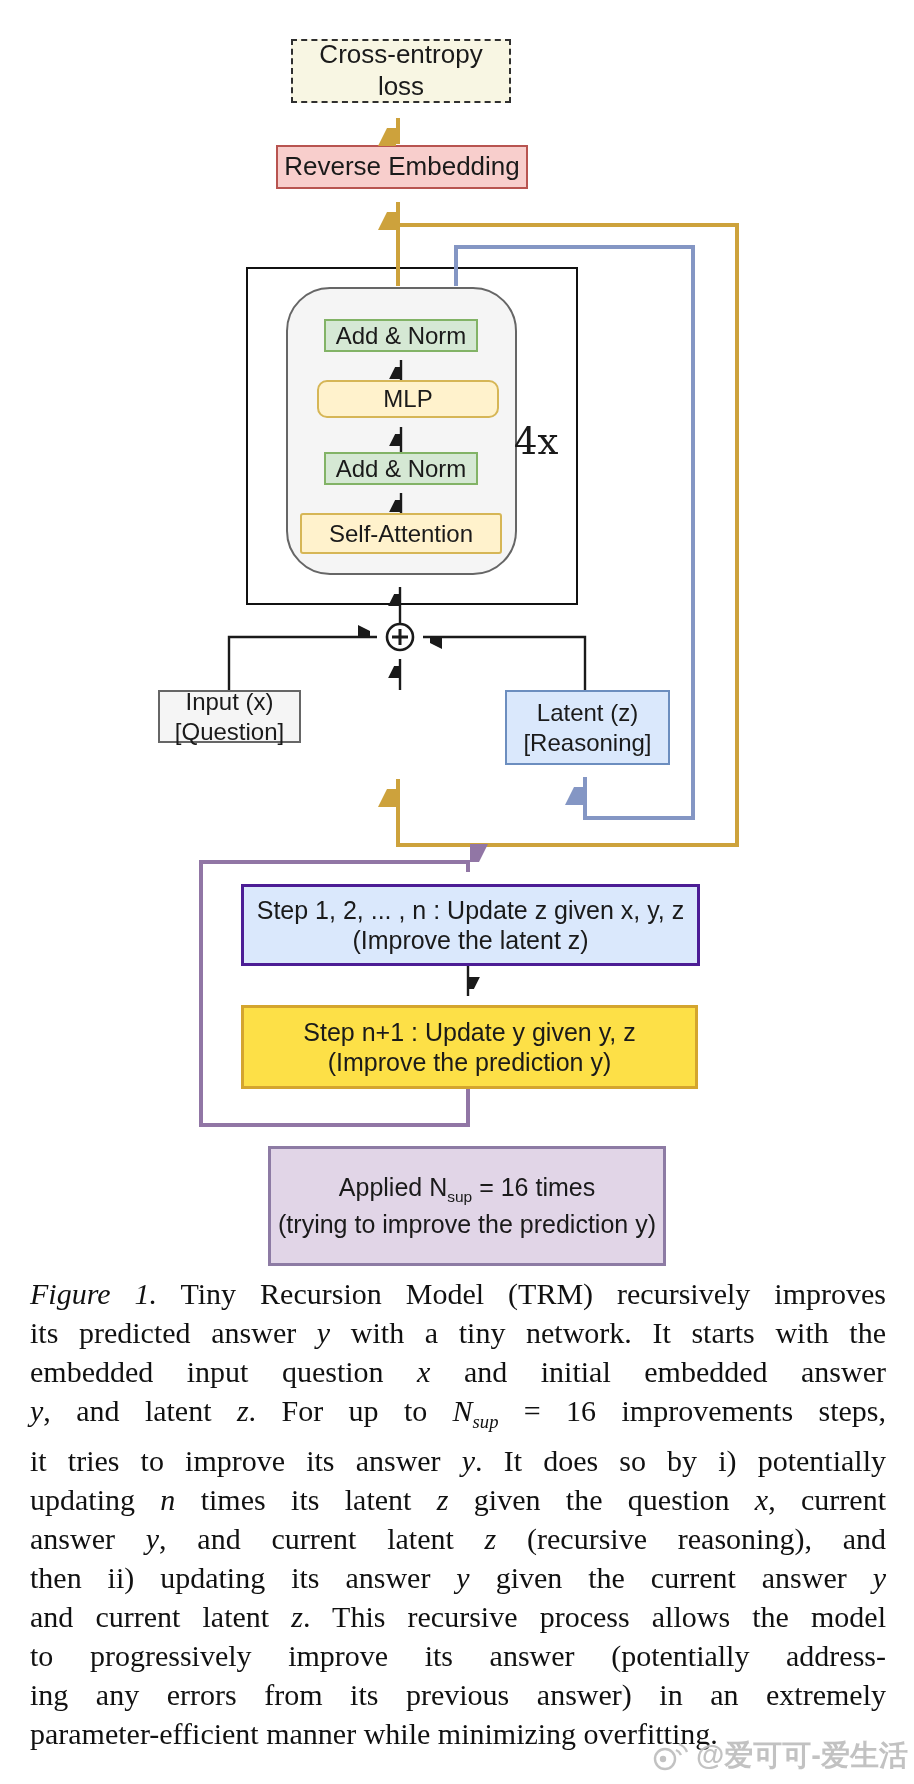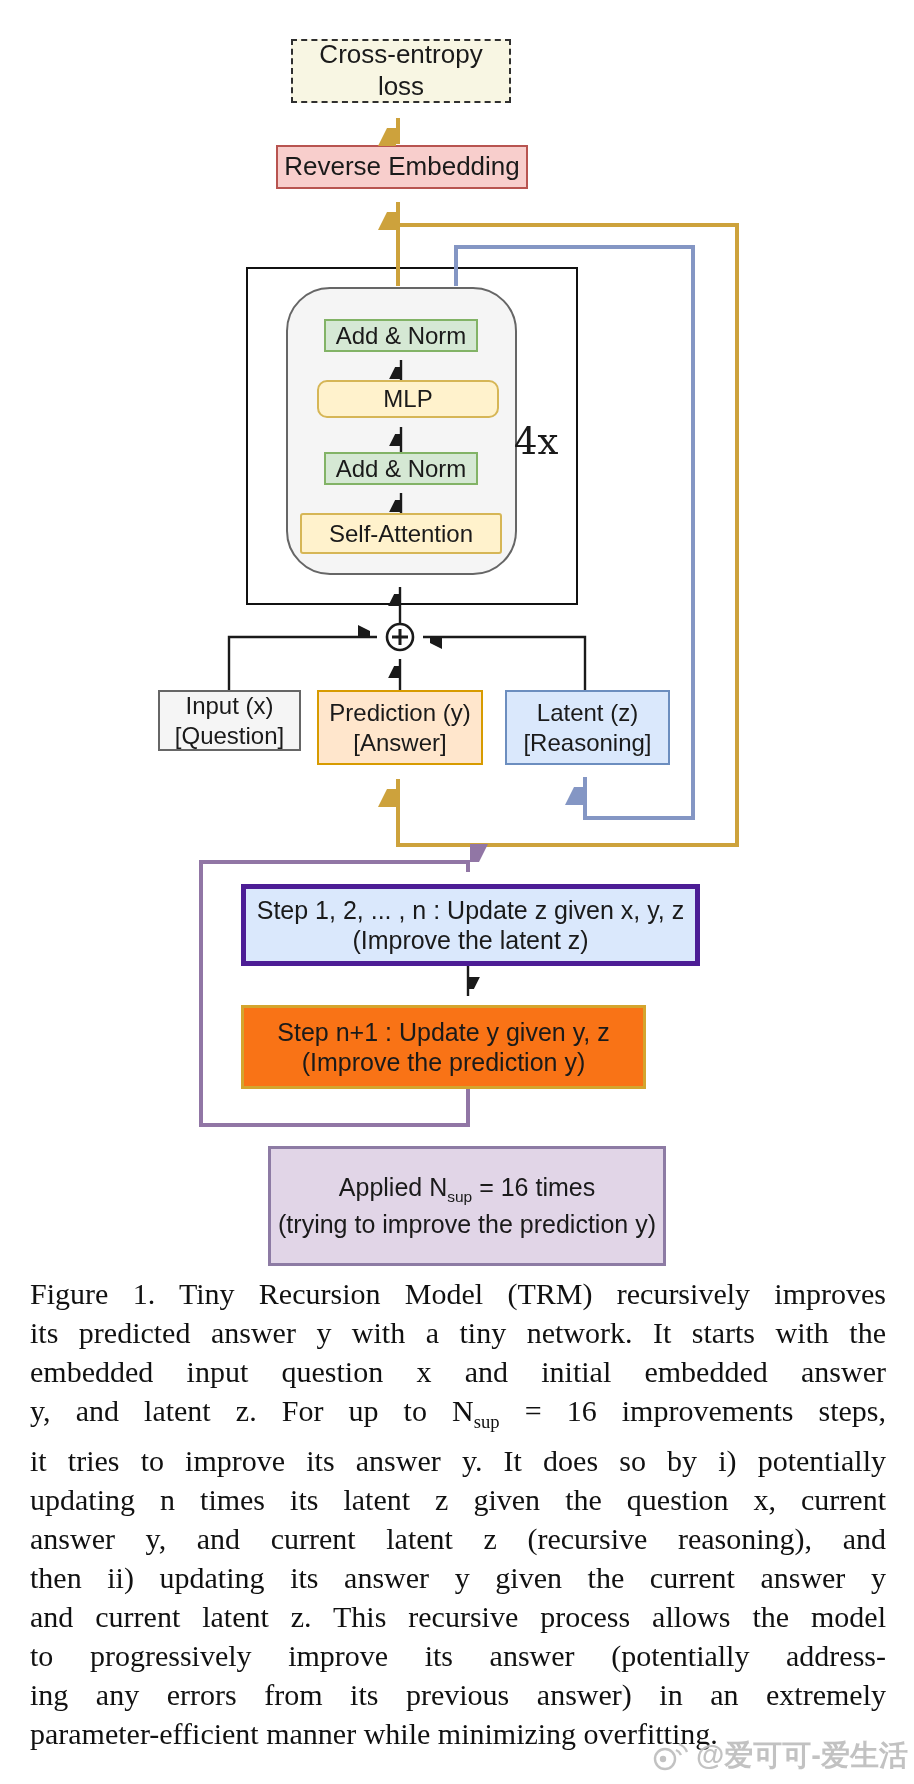--- a/index.html
+++ b/index.html
@@ -15,28 +15,28 @@
   
   .loss-box{left:291px;top:39px;width:220px;height:64px;background:#f8f6e3;border:2px dashed #2f2f2f;font-size:26px;}
   .rev-box{left:276px;top:145px;width:252px;height:44px;background:#f8cecc;border:2px solid #b85450;font-size:26px;}
   .outer-box{left:246px;top:267px;width:332px;height:338px;background:#ffffff;border:2px solid #111111;}
   .round-box{left:286px;top:287px;width:231px;height:288px;background:#f5f5f5;border:2px solid #666666;border-radius:44px;}
   .an1{left:324px;top:319px;width:154px;height:33px;background:#d5e8d4;border:2px solid #82b366;font-size:24px;}
   .mlp{left:317px;top:380px;width:182px;height:38px;background:#fff2cc;border:2px solid #d6b656;border-radius:10px;font-size:24px;}
   .an2{left:324px;top:452px;width:154px;height:33px;background:#d5e8d4;border:2px solid #82b366;font-size:24px;}
   .satt{left:300px;top:513px;width:202px;height:41px;background:#fff2cc;border:2px solid #d6b656;border-radius:3px;font-size:24px;}
   .fourx{left:514px;top:420px;font-family:"DejaVu Serif", serif;font-size:37px;}
-  .input-box{left:158px;top:690px;width:143px;height:61px;background:#f5f5f5;border:2px solid #666666;font-size:24px;}
+  .input-box{left:158px;top:690px;width:143px;height:53px;background:#f5f5f5;border:2px solid #666666;font-size:24px;}
   .pred-box{left:317px;top:690px;width:166px;height:75px;background:#ffe6cc;border:2px solid #d79b00;font-size:24px;}
   .latent-box{left:505px;top:690px;width:165px;height:75px;background:#dae8fc;border:2px solid #6c8ebf;font-size:24px;}
-  .blue-step{left:241px;top:884px;width:459px;height:82px;background:#dae8fc;border:5px solid #4c1d95;font-size:25px;}
-  .orange-step{left:241px;top:1005px;width:405px;height:84px;background:#f97316;border:3px solid #d4a52e;font-size:25px;}
+  .blue-step{left:241px;top:884px;width:459px;height:82px;background:#dae8fc;border:3px solid #4c1d95;font-size:25px;}
+  .orange-step{left:241px;top:1005px;width:457px;height:84px;background:#fde047;border:3px solid #d4a52e;font-size:25px;}
   .purple-box{left:268px;top:1146px;width:398px;height:120px;background:#e1d5e7;border:3px solid #8d7ba4;font-size:25px;line-height:1.35;}
   sub{font-size:62%;}
-  .it{margin-top:16px;}
+  .it{font-style:italic;margin-top:16px;}
   
   .wires{left:0;top:0;width:914px;height:1784px;pointer-events:none;}
   
   .caption{left:30px;top:1274px;width:856px;font-family:"Liberation Serif", serif;font-size:30px;line-height:39px;color:#111;}
   .cap-line{text-align:justify;text-align-last:justify;white-space:nowrap;}
   .cap-line.last{text-align-last:left;}
   
   .watermark{right:6px;top:1736px;display:flex;align-items:center;gap:6px;
     color:rgba(186,186,186,0.88);font-size:29px;font-weight:bold;
     text-shadow:0 0 2px rgba(255,255,255,0.9);}
@@ -67,24 +67,20 @@
     <span>Add &amp; Norm</span>
   </div>
   <div class="abs box satt">
     <span>Self-Attention</span>
   </div>
   <div class="abs fourx">4x</div>
 
   <div class="abs box input-box">
     <span>Input (x)</span>
     <span>[Question]</span>
-  </div>
-  <div class="abs box pred-box">
-    <span>Prediction (y)</span>
-    <span>[Answer]</span>
   </div>
   <div class="abs box latent-box">
     <span>Latent (z)</span>
     <span>[Reasoning]</span>
   </div>
 
   <div class="abs box blue-step">
     <span>Step 1, 2, ... , n : Update z given x, y, z</span>
     <span>(Improve the latent z)</span>
   </div>

